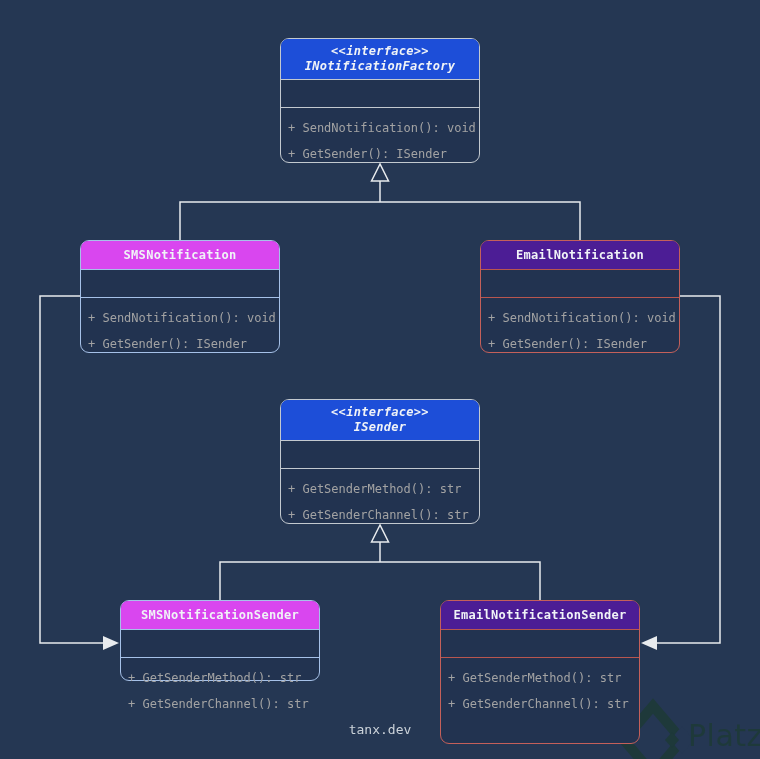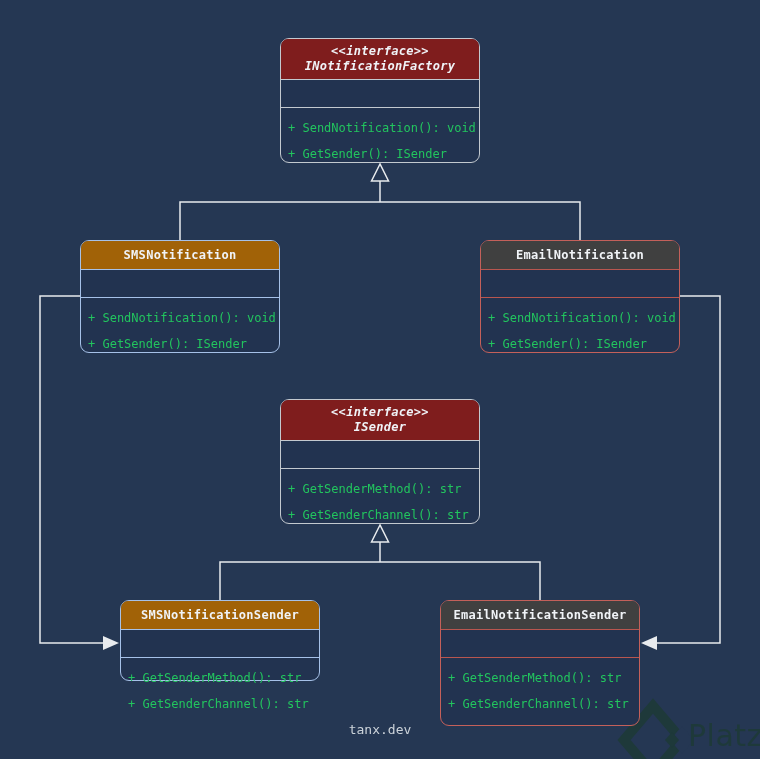--- a/index.html
+++ b/index.html
@@ -45,49 +45,49 @@
   .uml-box .attrs {
     flex: none;
     height: 29px;
     border-top: 1.5px solid;
     border-bottom: 1.5px solid;
   }
   .uml-box .methods {
     flex: 1;
     padding: 7px 4px 0 7px;
     font-size: 12px;
-    color: #22c55e;
+    color: #a3a3a3;
   }
   .uml-box .methods .m {
     height: 26px;
     line-height: 26px;
     white-space: pre;
     overflow: hidden;
   }
 
   
   .theme-iface { border-color: #c3c9cf; }
-  .theme-iface .hdr   { background: #7f1d1d; font-style: italic; height: 40px; }
+  .theme-iface .hdr   { background: #1d4ed8; font-style: italic; height: 40px; }
   .theme-iface .attrs { border-color: #c3c9cf; }
 
   .theme-blue { border-color: #a6c1e8; }
-  .theme-blue .hdr    { background: #a16207; height: 28px; }
+  .theme-blue .hdr    { background: #d946ef; height: 28px; }
   .theme-blue .attrs  { border-color: #a6c1e8; }
 
   .theme-red { border-color: #c4605a; }
-  .theme-red .hdr     { background: #404040; height: 28px; text-align: right; }
+  .theme-red .hdr     { background: #4c1d95; height: 28px; text-align: right; }
   .theme-red .attrs   { border-color: #b9564f; }
 
   
   #box-inotificationfactory { left: 280px; top: 38px;  width: 200px; height: 125px; }
   #box-smsnotification      { left: 80px;  top: 240px; width: 200px; height: 113px; }
   #box-emailnotification    { left: 480px; top: 240px; width: 200px; height: 113px; }
   #box-isender              { left: 280px; top: 399px; width: 200px; height: 125px; }
   #box-smsnotificationsender   { left: 120px; top: 600px; width: 200px; height: 81px; }
-  #box-emailnotificationsender { left: 440px; top: 600px; width: 200px; height: 126px; }
+  #box-emailnotificationsender { left: 440px; top: 600px; width: 200px; height: 144px; }
 
   
   .credit {
     position: absolute;
     left: 0; right: 0;
     top: 722px;
     text-align: center;
     font-size: 13px;
     color: #ccd3da;
     z-index: 1;

